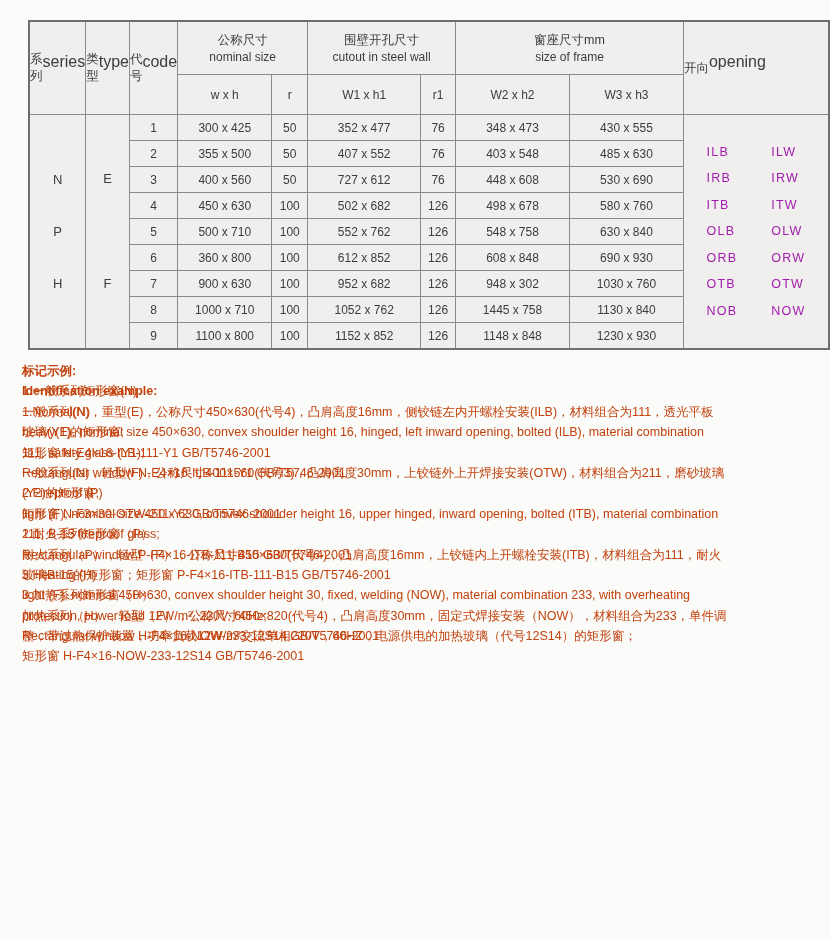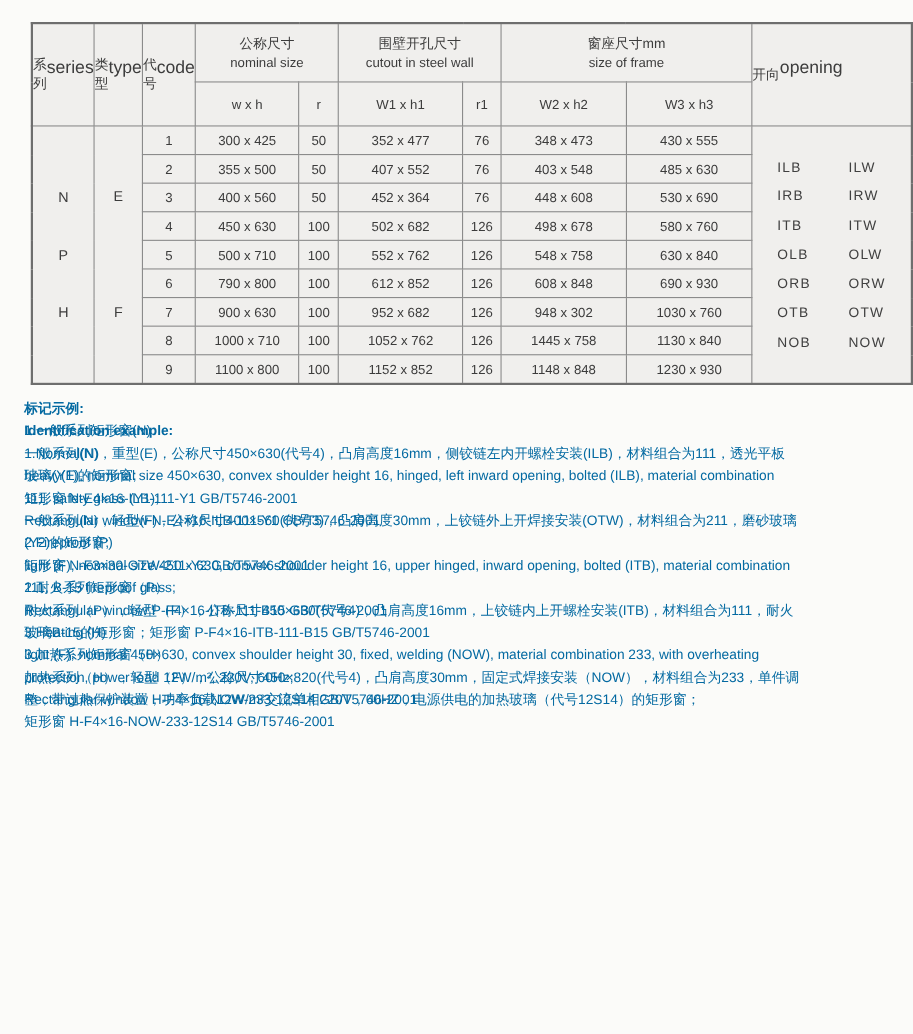--- a/index.html
+++ b/index.html
@@ -33,26 +33,26 @@
   }
   .letters.three { gap:26px; }
   .letters.two { gap:79px; }
   .letters div { line-height:26px; height:26px; }
   .opening-wrap {
     display:flex; justify-content:center; gap:34px; align-items:center; height:232px;
   }
   .opening-col { display:flex; flex-direction:column; }
   .opening-col div {
     line-height:26.5px; height:26.5px; text-align:left;
-    font-size:12.5px; letter-spacing:1.2px; color:#404040;
+    font-size:12.5px; letter-spacing:1.2px; color:#a21caf;
   }
   .notes { position:absolute; left:22px; top:361px; width:792px; }
   .notes div {
     line-height:20.4px; height:20.4px; font-size:12.5px;
-    white-space:nowrap; color:#0369a1;
+    white-space:nowrap; color:#c2410c;
   }
   .notes div.bold { font-weight:bold; }
 </style>
 </head>
 <body>
 
 <div class="page">
 
   <table class="spec">
     <colgroup>
@@ -172,21 +172,21 @@
         <td>50</td>
         <td>407 x 552</td>
         <td>76</td>
         <td>403 x 548</td>
         <td>485 x 630</td>
       </tr>
       <tr>
         <td>3</td>
         <td>400 x 560</td>
         <td>50</td>
-        <td>452 x 364</td>
+        <td>727 x 612</td>
         <td>76</td>
         <td>448 x 608</td>
         <td>530 x 690</td>
       </tr>
       <tr>
         <td>4</td>
         <td>450 x 630</td>
         <td>100</td>
         <td>502 x 682</td>
         <td>126</td>
@@ -197,21 +197,21 @@
         <td>5</td>
         <td>500 x 710</td>
         <td>100</td>
         <td>552 x 762</td>
         <td>126</td>
         <td>548 x 758</td>
         <td>630 x 840</td>
       </tr>
       <tr>
         <td>6</td>
-        <td>790 x 800</td>
+        <td>360 x 800</td>
         <td>100</td>
         <td>612 x 852</td>
         <td>126</td>
         <td>608 x 848</td>
         <td>690 x 930</td>
       </tr>
       <tr>
         <td>7</td>
         <td>900 x 630</td>
         <td>100</td>

